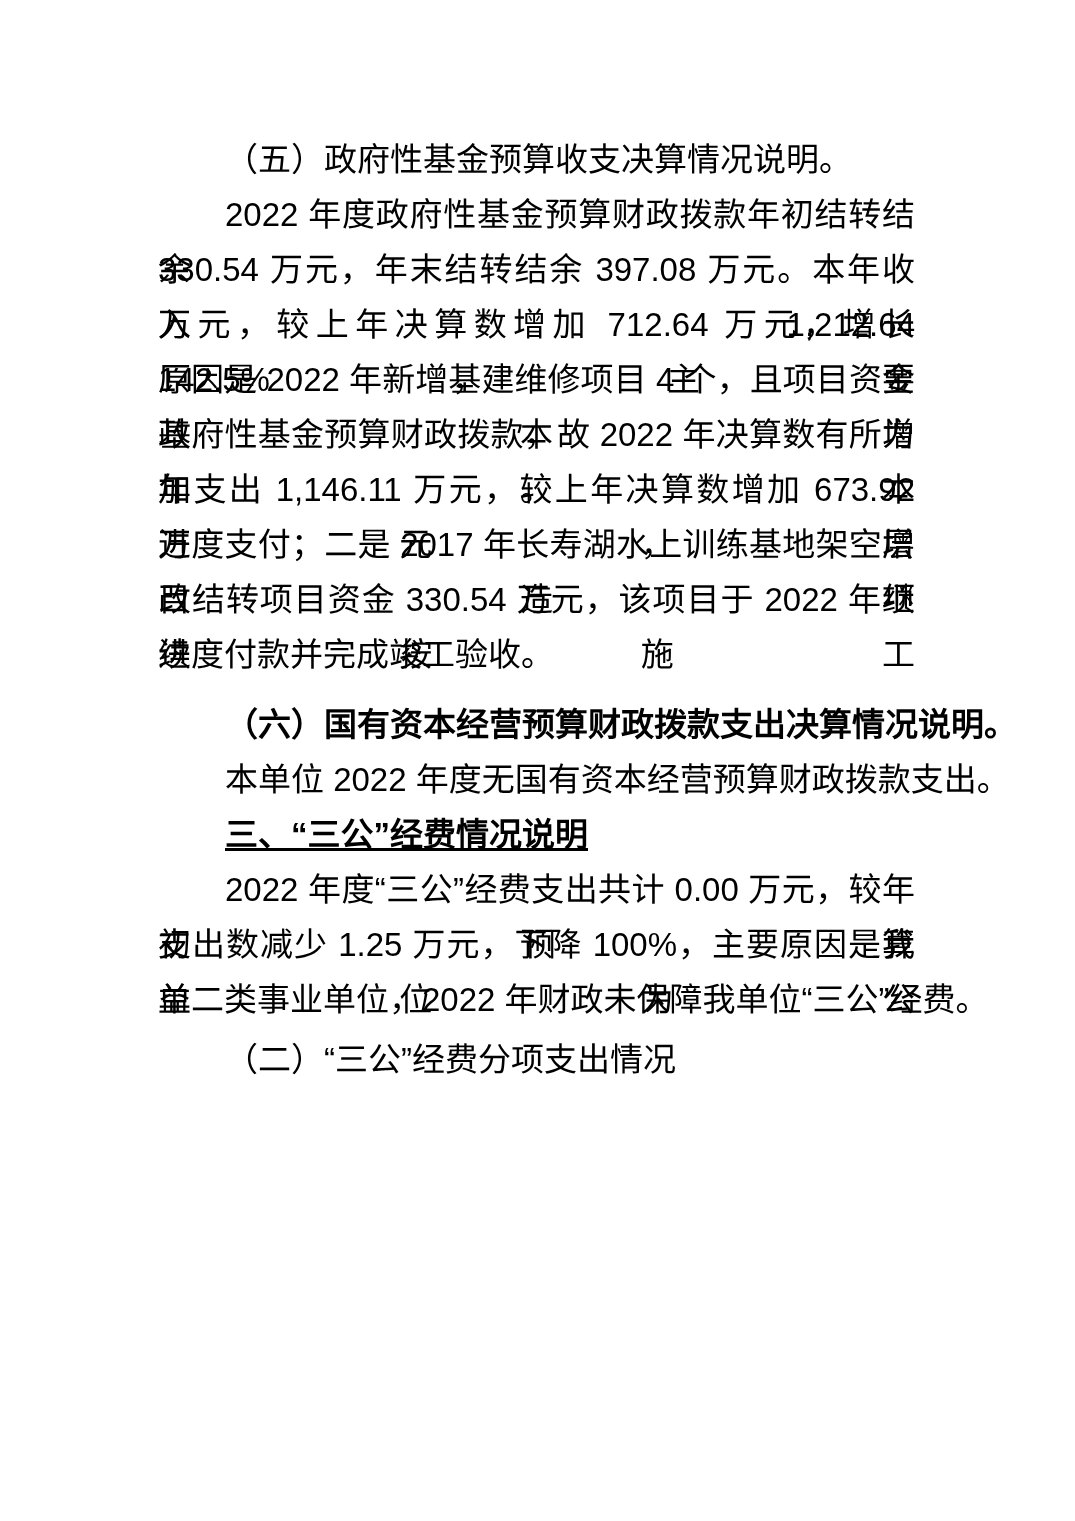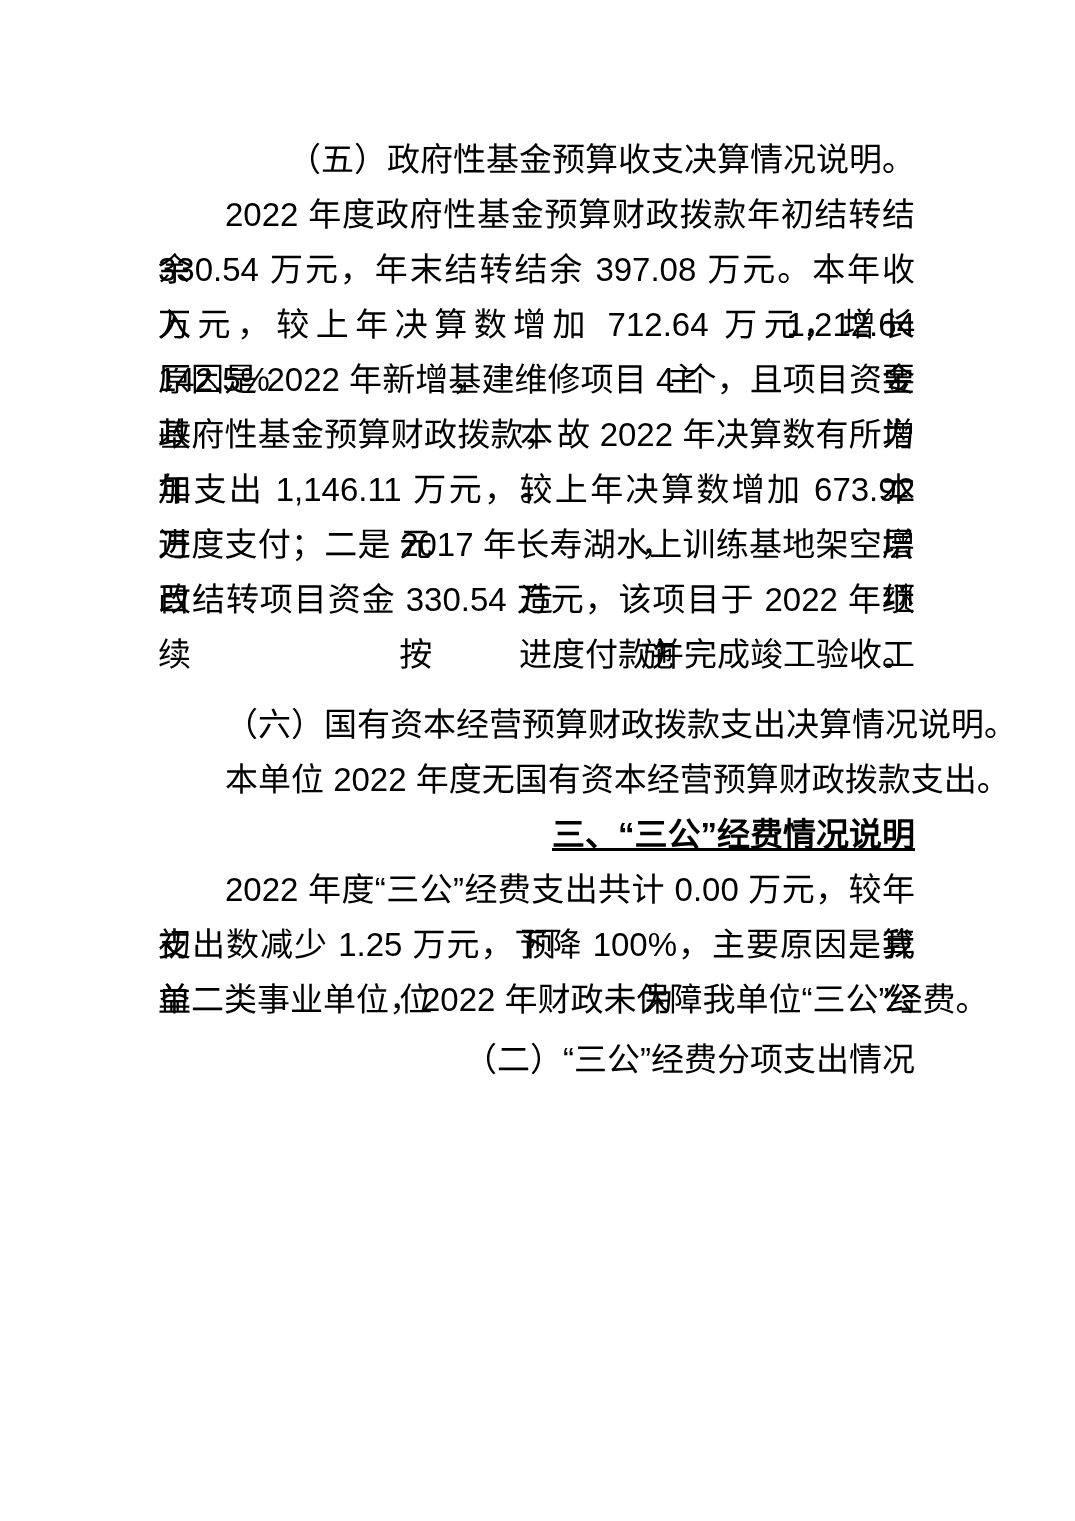--- a/index.html
+++ b/index.html
@@ -16,40 +16,40 @@
     padding: 132px 160px 0 158px;
     font-family: "Liberation Sans", sans-serif;
     color: #000000;
     overflow: hidden;
   }
   .doc-line {
     font-size: 33px;
     line-height: 55px;
     height: 55px;
     white-space: nowrap;
-    text-align: right;
+    text-align: left;
     color: #000000;
   }
   
   .just {
     white-space: normal;
     text-align: justify;
     text-align-last: justify;
     text-justify: inter-character;
   }
   
   .indent {
     text-indent: 67px;
   }
   
   .bold-head {
     font-weight: bold;
     text-decoration: underline;
   }
-  .gap-15 { margin-top: 15px; }
+  .gap-15 { margin-top: 15px; font-weight: bold; }
   .gap-5  { margin-top: 5px; }
 </style>
 </head>
 <body>
 
 <div class="page">
   <div class="doc-line indent">（五）政府性基金预算收支决算情况说明。</div>
   <div class="doc-line indent just">2022 年度政府性基金预算财政拨款年初结转结余</div>
   <div class="doc-line just">330.54 万元，年末结转结余 397.08 万元。本年收入 1,212.64</div>
   <div class="doc-line just">万元，较上年决算数增加 712.64 万元，增长 142.5%，主要</div>

